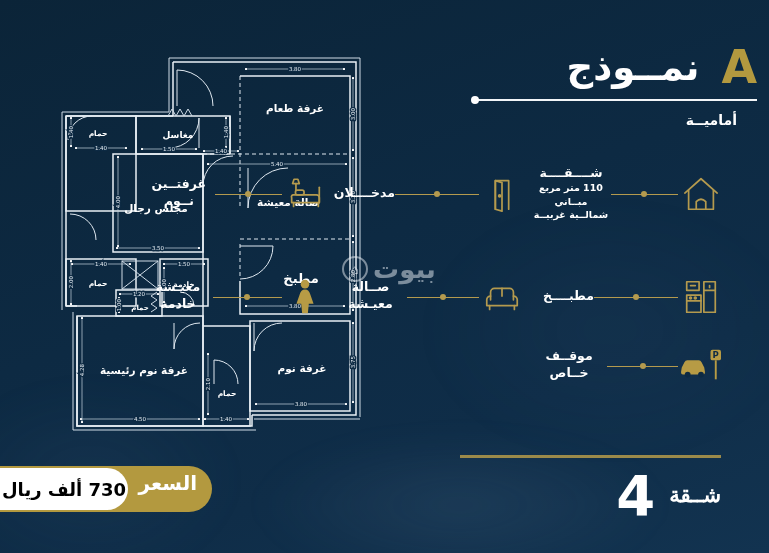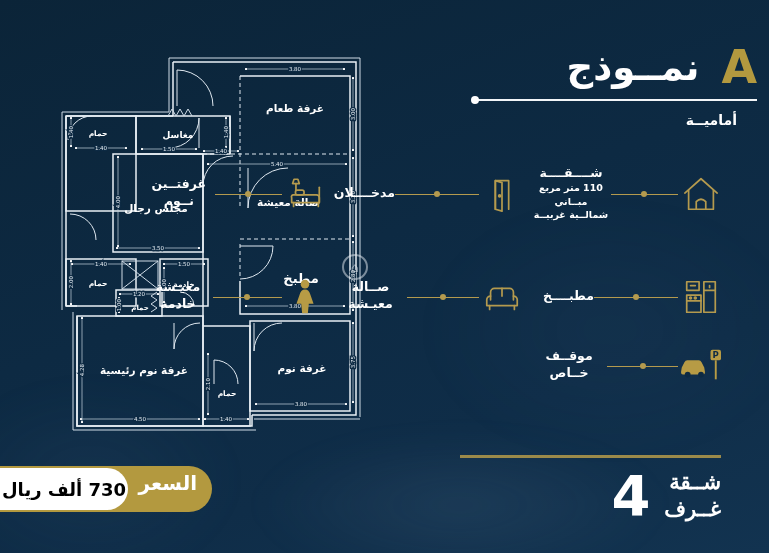--- a/index.html
+++ b/index.html
@@ -319,28 +319,28 @@
 
       </div>
     </div>
 
   </div>
 
   <div class="summary-line"></div>
   <div class="summary">
     <div class="words">
       <span>شــقة</span>
-      <span>غــرف</span>
     </div>
     <div class="count">4</div>
   </div>
 
   <div class="price">
     <div class="value-pill">
       <span>730 ألف ريال</span>
     </div>
     <div class="label">السعر</div>
   </div>
 
   <div class="watermark">
     <span class="wm-logo">⌂</span>
+    <span class="wm-text">بيوت</span>
   </div>
 </div>
 
 </body></html>

